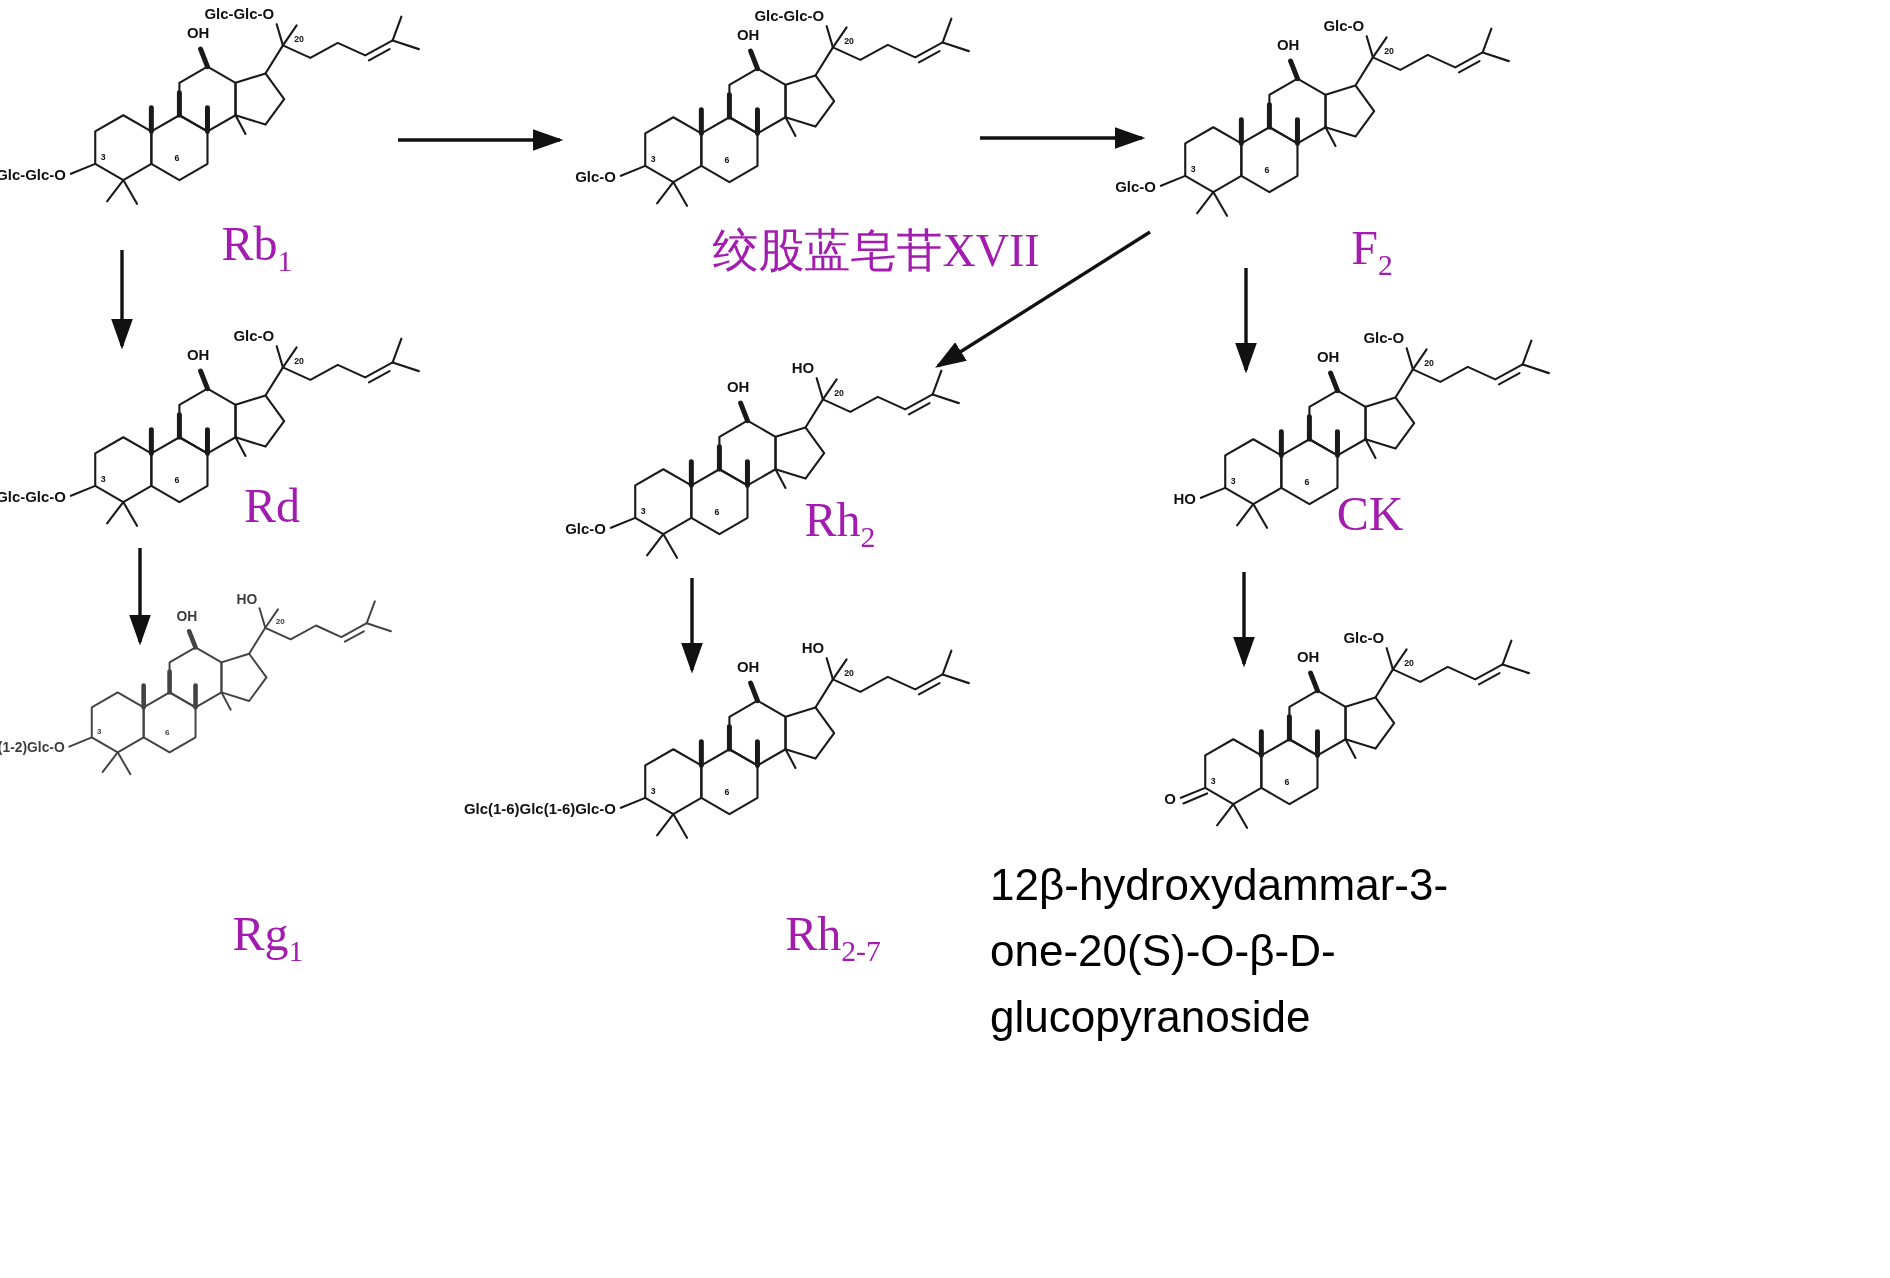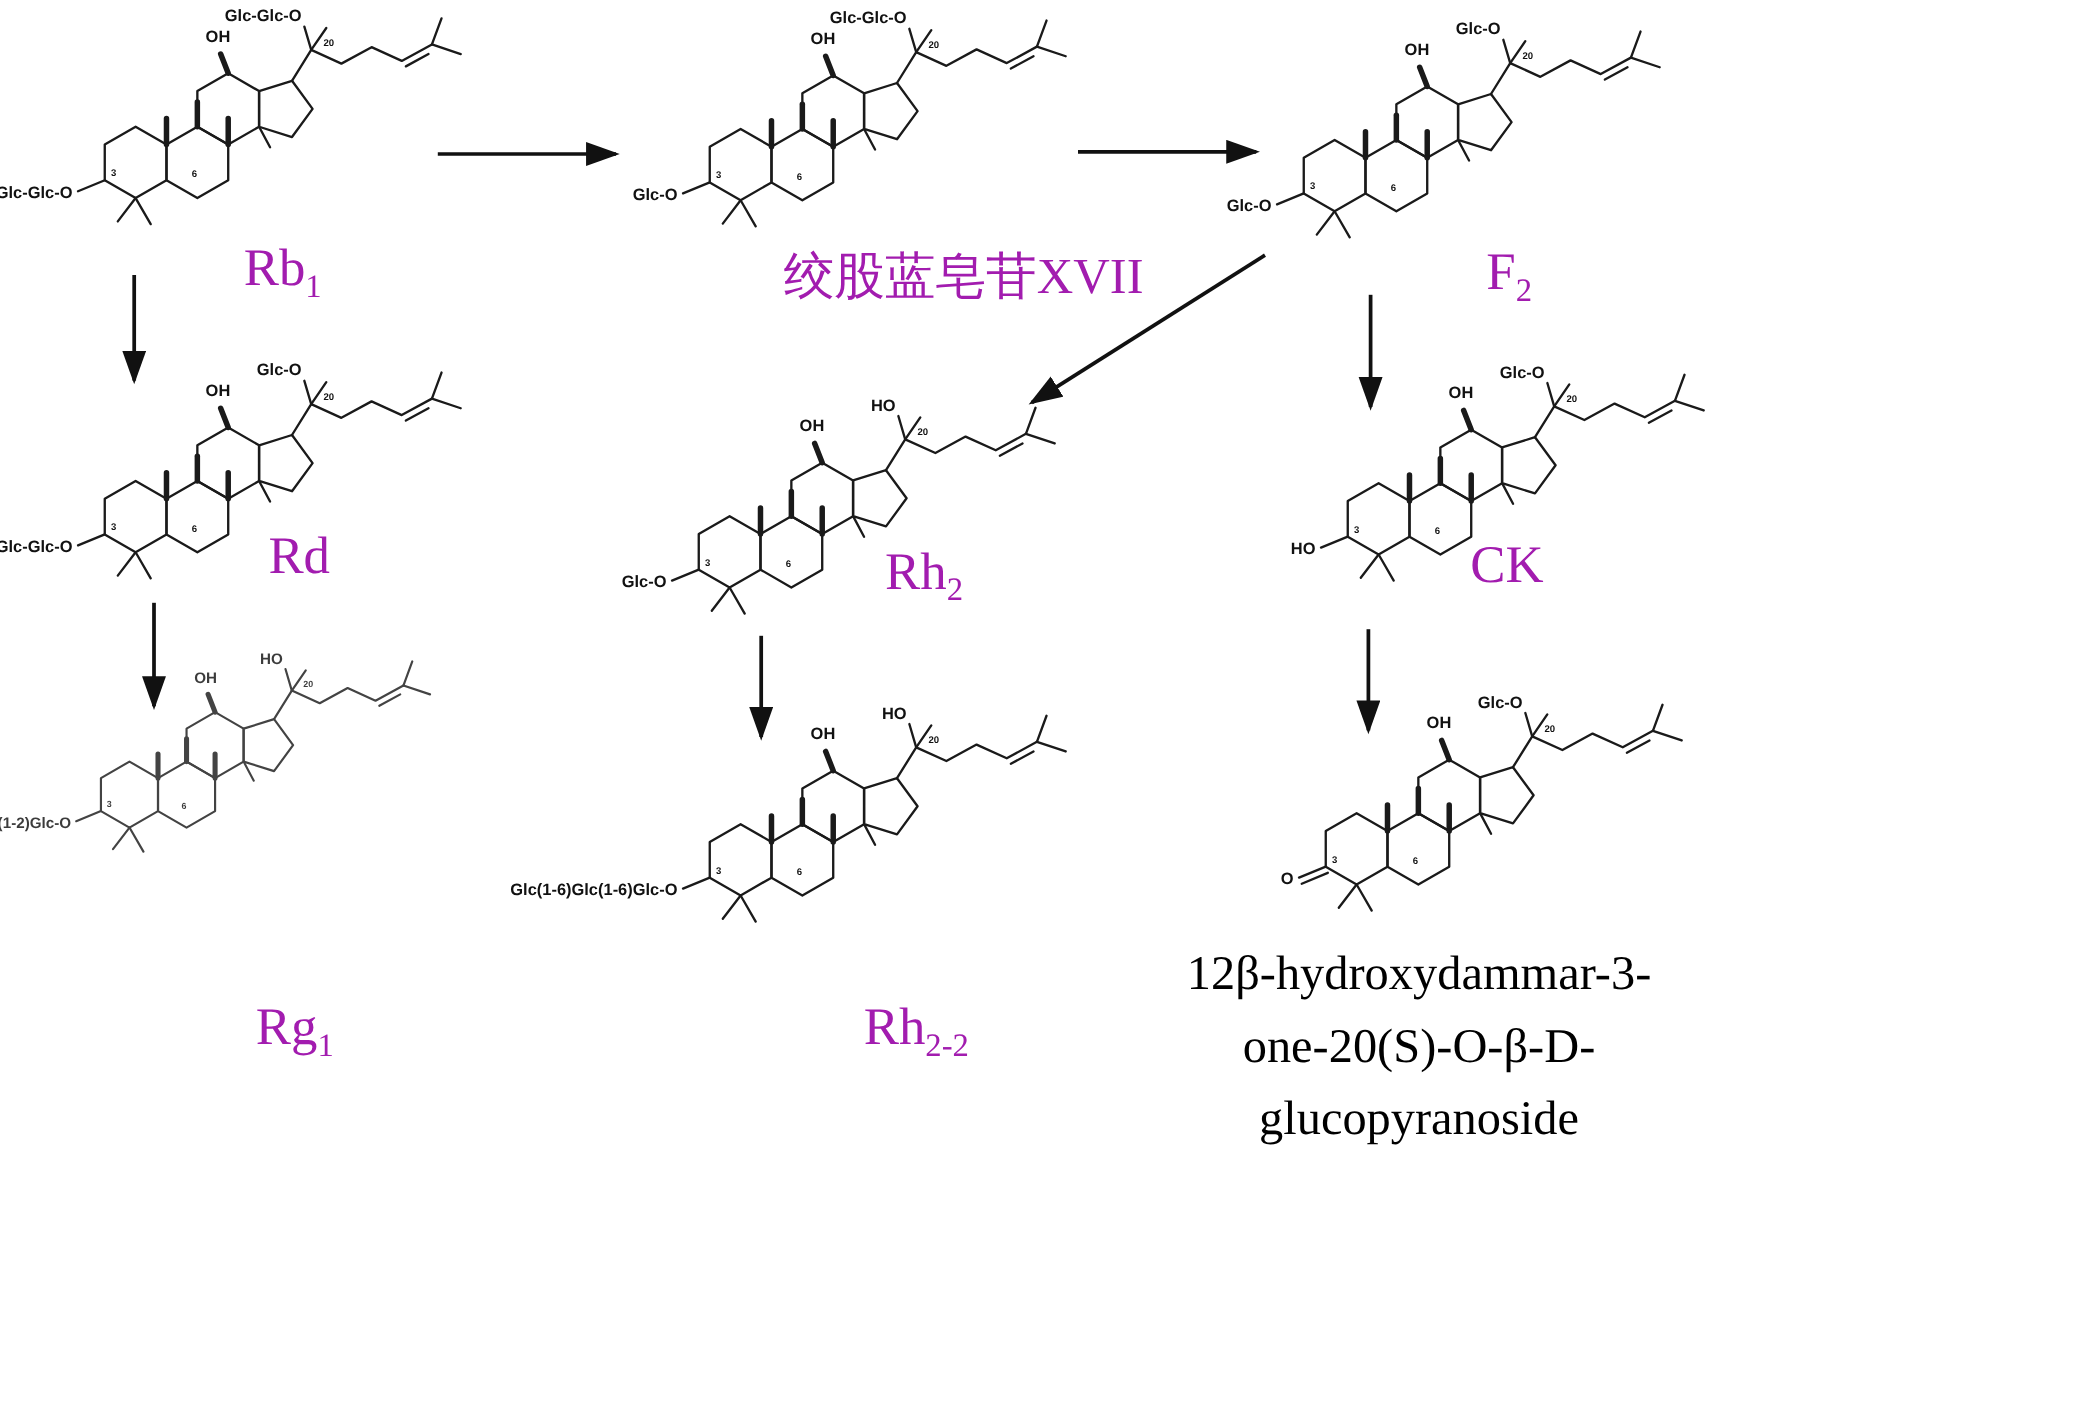--- a/index.html
+++ b/index.html
@@ -30,21 +30,21 @@
   .clabel {
     position:absolute; transform:translateX(-50%);
     font-family:"Liberation Serif", serif;
     font-size:48px; white-space:nowrap; color:#a21caf;
   }
   .clabel sub { font-size:0.62em; }
   .clabel.cjk { font-size:46px;margin-left:46px; }
 
   .pname {
     position:absolute; left:990px; top:852px; width:600px;
-    text-align:center; font-family:Liberation Serif, serif;
+    text-align:left; font-family:Liberation Sans, sans-serif;
     font-size:44px; line-height:1.5; color:#000;
   }
 </style>
 </head>
 <body>
 
 <svg width="0" height="0" style="position:absolute" aria-hidden="true">
   <defs>
     <g id="skel">
       <polygon points="82.5,137 60,124 37.5,137 37.5,163 60,176 82.5,163"></polygon>
@@ -183,19 +183,19 @@
 <div class="clabel" style="left:1372px;top:220px"><span>F</span><sub>2</sub></div>
 
 <div class="clabel" style="left:272px;top:478px"><span>Rd</span></div>
 
 <div class="clabel" style="left:840px;top:492px"><span>Rh</span><sub>2</sub></div>
 
 <div class="clabel" style="left:1370px;top:486px"><span>CK</span></div>
 
 <div class="clabel" style="left:268px;top:906px"><span>Rg</span><sub>1</sub></div>
 
-<div class="clabel" style="left:833px;top:906px"><span>Rh</span><sub>2-2</sub></div>
+<div class="clabel" style="left:833px;top:906px"><span>Rh</span><sub>2-7</sub></div>
 
 <div class="pname">
   <div>12β-hydroxydammar-3-</div>
   <div>one-20(S)-O-β-D-</div>
   <div>glucopyranoside</div>
 </div>
 
 </body></html>

